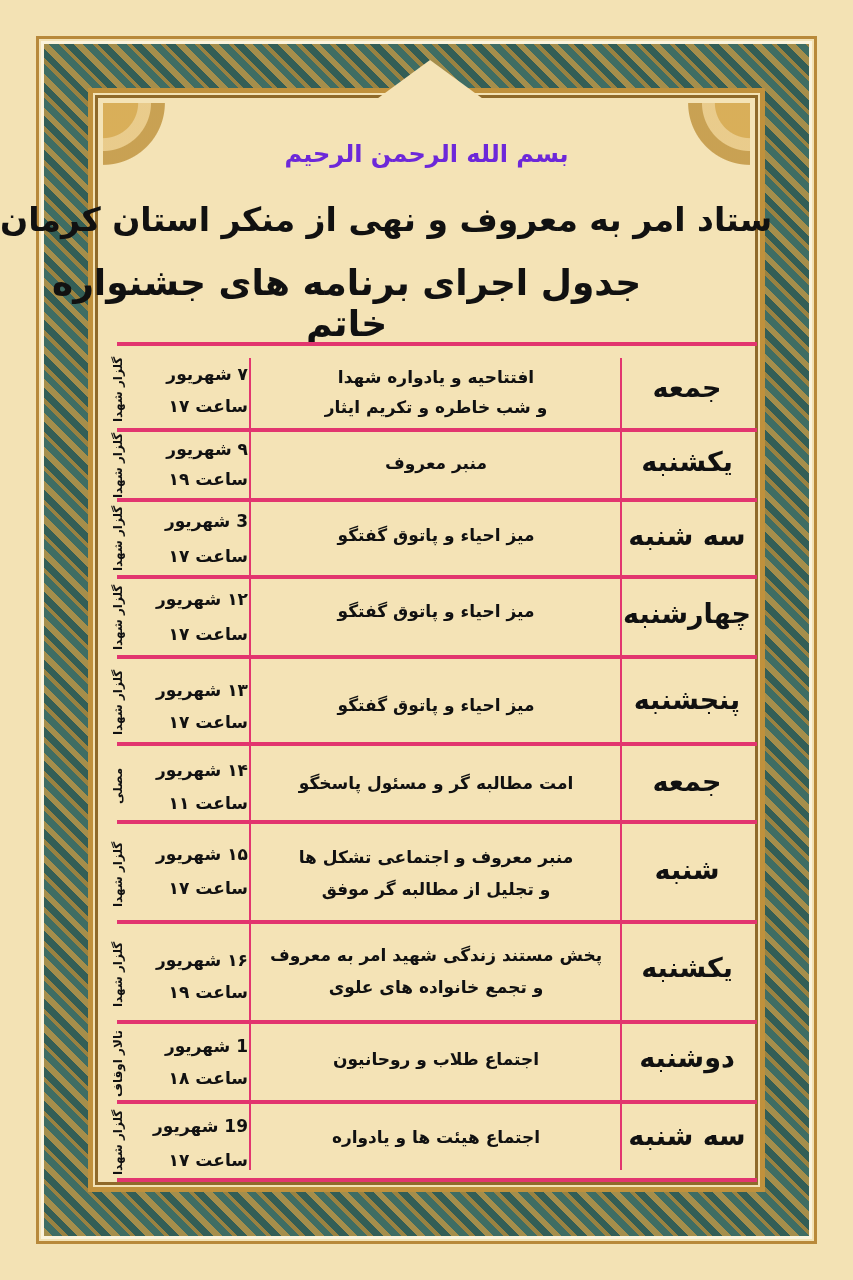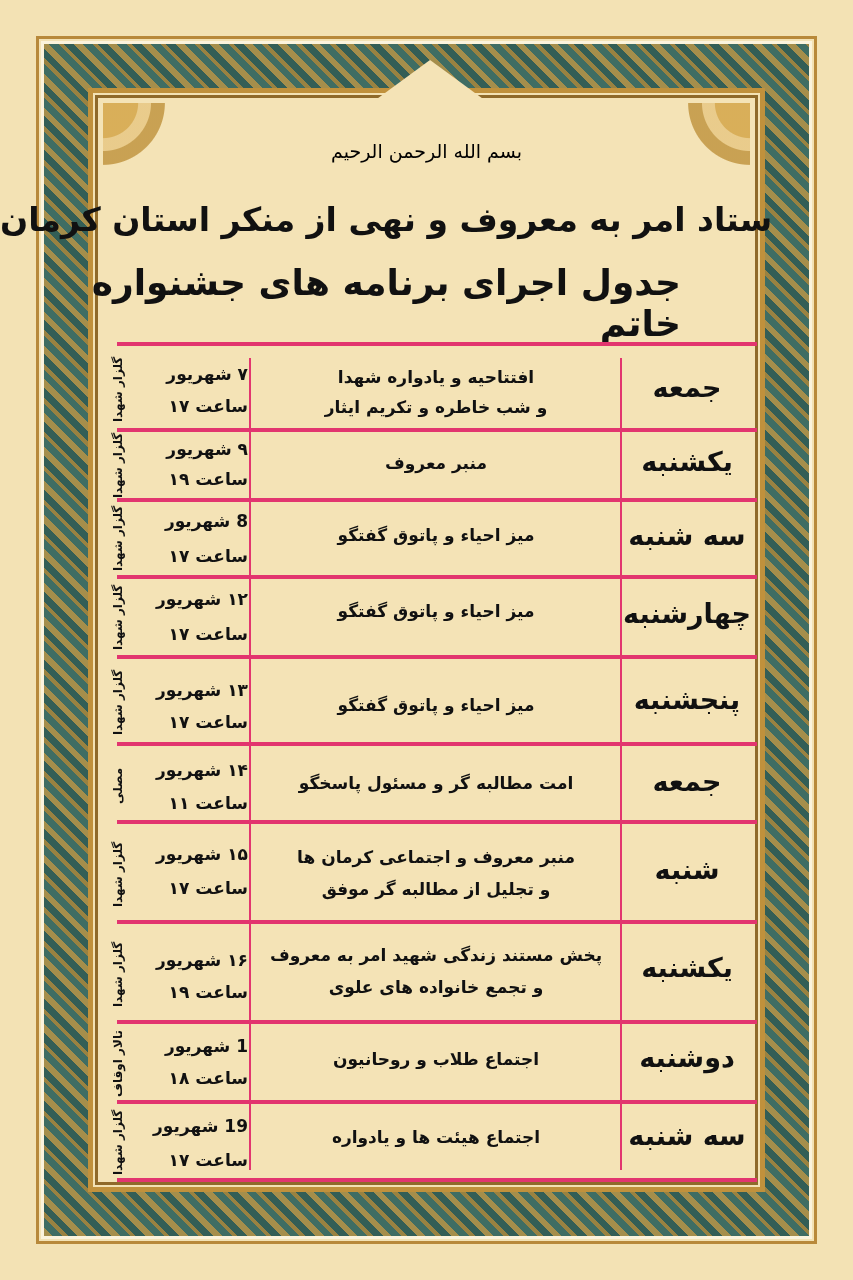--- a/index.html
+++ b/index.html
@@ -47,28 +47,28 @@
   .corner {
     position:absolute; width:70px; height:70px;
     background: radial-gradient(circle at 0 0, #d6a94f 0 35%, #e8c987 36% 48%, #c49a48 49% 62%, transparent 63%);
     opacity:0.9;
   }
   .corner.tl { left:103px; top:103px; }
   .corner.tr { left:680px; top:103px; transform:scaleX(-1); }
 
   .bismillah {
     position:absolute; left:0; width:853px; top:140px; text-align:center;
-    font-size:19px; font-weight:normal; color:#000000; direction:rtl;
+    font-size:24px; font-weight:bold; color:#6d28d9; direction:rtl;
   }
   .title1 {
     position:absolute; left:0; width:853px; top:200px; text-align:left;
     font-size:33px; font-weight:bold; color:#111; direction:rtl;
   }
   .title2 {
-    position:absolute; left:0; width:681px; top:262px; 
+    position:absolute; left:6px; width:681px; top:262px; text-align:center;
     font-size:36px; font-weight:bold; color:#111; direction:rtl;
   }
 
   .hline {
     position:absolute; left:117px; width:640px; height:4px; background:#e2356f;
   }
   .vline {
     position:absolute; width:2px; background:#e2356f;
   }
 
@@ -141,21 +141,21 @@
     <div class="cell-day" style="top:446px">یکشنبه</div>
     <div class="cell-event" style="top:448px">منبر معروف</div>
     <div class="cell-date" style="top:433px">۹ شهریور</div>
     <div class="cell-date" style="top:463px">ساعت ۱۹</div>
     <div class="cell-loc" style="top:432px; height:66px">گلزار شهدا</div>
   </div>
 
   <div class="row">
     <div class="cell-day" style="top:520px">سه شنبه</div>
     <div class="cell-event" style="top:520px">میز احیاء و پاتوق گفتگو</div>
-    <div class="cell-date" style="top:505px">8 شهریور</div>
+    <div class="cell-date" style="top:505px">3 شهریور</div>
     <div class="cell-date" style="top:540px">ساعت ۱۷</div>
     <div class="cell-loc" style="top:502px; height:73px">گلزار شهدا</div>
   </div>
 
   <div class="row">
     <div class="cell-day" style="top:598px">چهارشنبه</div>
     <div class="cell-event" style="top:596px">میز احیاء و پاتوق گفتگو</div>
     <div class="cell-date" style="top:583px">۱۲ شهریور</div>
     <div class="cell-date" style="top:618px">ساعت ۱۷</div>
     <div class="cell-loc" style="top:580px; height:75px">گلزار شهدا</div>
@@ -172,21 +172,21 @@
   <div class="row">
     <div class="cell-day" style="top:766px">جمعه</div>
     <div class="cell-event" style="top:768px">امت مطالبه گر و مسئول پاسخگو</div>
     <div class="cell-date" style="top:754px">۱۴ شهریور</div>
     <div class="cell-date" style="top:787px">ساعت ۱۱</div>
     <div class="cell-loc" style="top:752px; height:68px">مصلی</div>
   </div>
 
   <div class="row">
     <div class="cell-day" style="top:854px">شنبه</div>
-    <div class="cell-event" style="top:842px">منبر معروف و اجتماعی کرمان ها</div>
+    <div class="cell-event" style="top:842px">منبر معروف و اجتماعی تشکل ها</div>
     <div class="cell-event" style="top:874px">و تجلیل از مطالبه گر موفق</div>
     <div class="cell-date" style="top:838px">۱۵ شهریور</div>
     <div class="cell-date" style="top:872px">ساعت ۱۷</div>
     <div class="cell-loc" style="top:828px; height:92px">گلزار شهدا</div>
   </div>
 
   <div class="row">
     <div class="cell-day" style="top:952px">یکشنبه</div>
     <div class="cell-event" style="top:940px">پخش مستند زندگی شهید امر به معروف</div>
     <div class="cell-event" style="top:972px">و تجمع خانواده های علوی</div>

